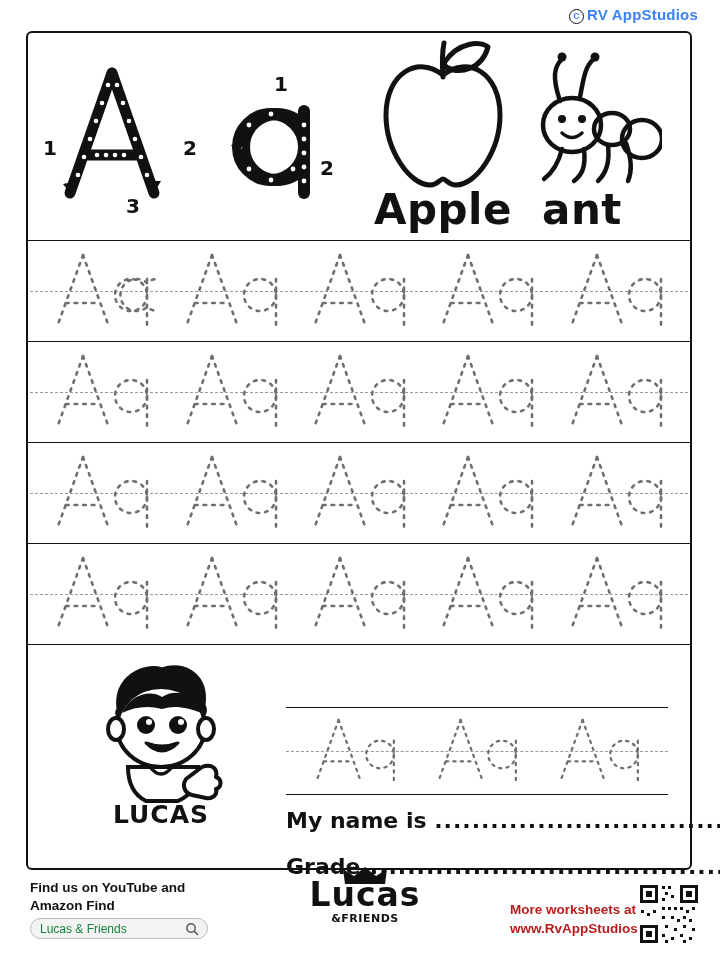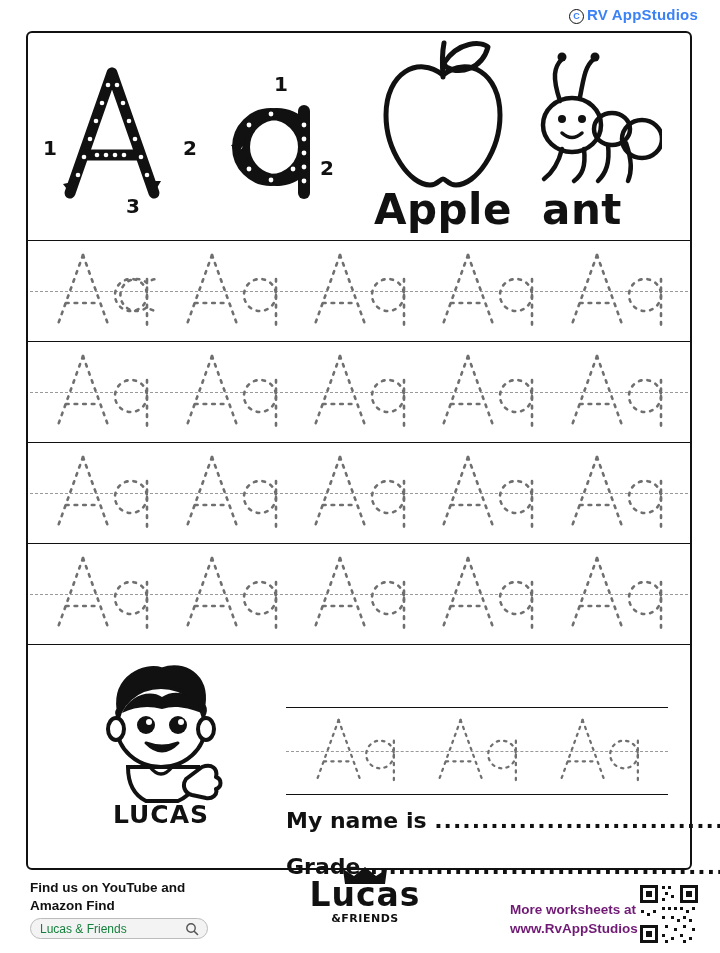--- a/index.html
+++ b/index.html
@@ -253,21 +253,21 @@
     top: -12px;
     transform: translateX(-50%);
   }
 
   .more-worksheets {
     position: absolute;
     left: 510px;
     top: 28px;
     font-size: 13.5px;
     font-weight: bold;
-    color: #701a75;
+    color: #b91c1c;
     line-height: 19px;
     width: 140px;
     text-align: left;
   }
   .qr {
     position: absolute;
     right: 20px;
     top: 11px;
     width: 62px;
     height: 62px;

